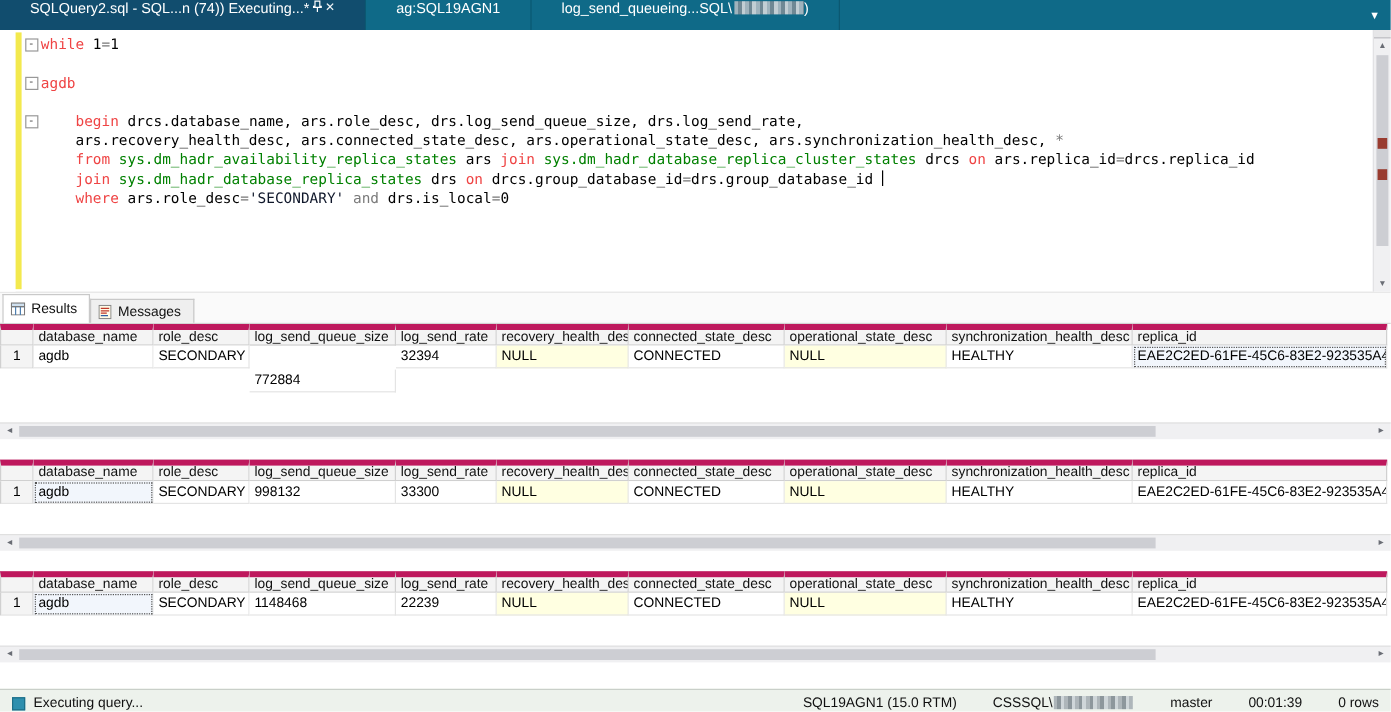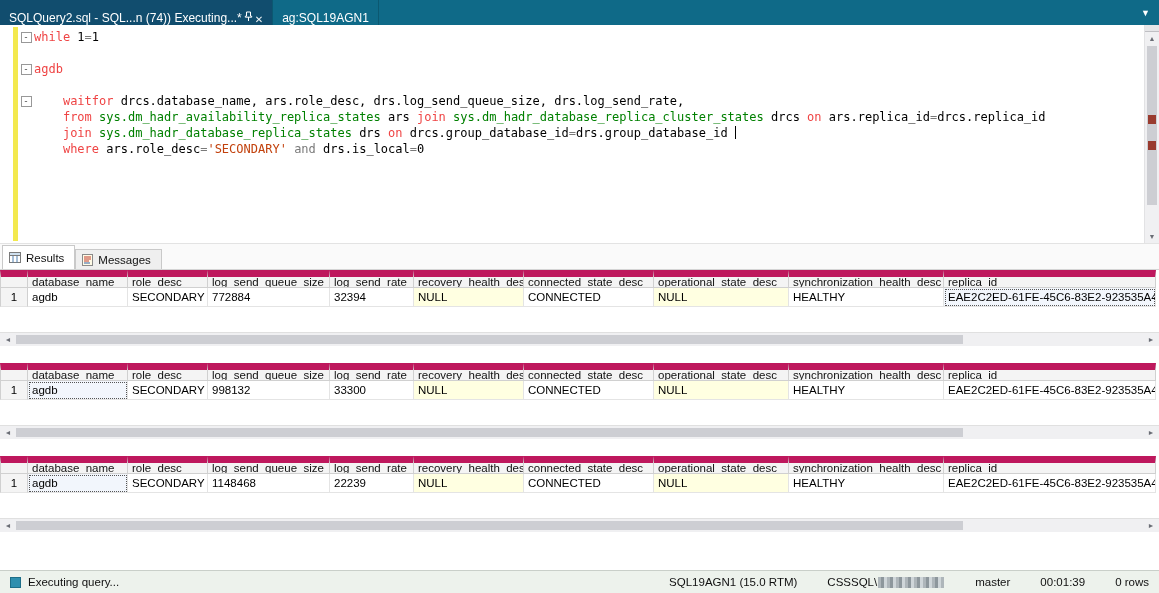--- a/index.html
+++ b/index.html
@@ -2,42 +2,42 @@
 <html><head>
 <meta charset="utf-8">
 <style>
   *{margin:0;padding:0;box-sizing:border-box}
   html,body{width:1159px;height:593px;overflow:hidden;background:#fff;
     font-family:"Liberation Sans",sans-serif;}
   .app{width:1159px;height:593px;display:flex;flex-direction:column;background:#fff}
 
   
   .tabbar{height:25px;flex:none;background:#0f6a88;display:flex;align-items:stretch;color:#fff}
-  .tab{display:flex;align-items:flex-end;gap:2px;padding:0 9px;font-size:12px;
+  .tab{display:flex;align-items:flex-start;gap:2px;padding:0 25px;font-size:12px;
     border-right:1px solid #0b5871;white-space:nowrap;cursor:default}
   .tab.active{background:#114d6e}
   .tab .close{font-size:10px;opacity:.95}
   .tab-ddown{margin-left:auto;align-self:center;padding:0 9px;font-size:9px;color:#fff}
   .redacted-dark{display:inline-block;width:58px;height:11px;vertical-align:-1px;margin-left:2px;
     background:repeating-linear-gradient(90deg,#9fb3bd 0 3px,#6f8894 3px 6px,#c2ced4 6px 9px);}
   .redacted-light{display:inline-block;width:66px;height:11px;vertical-align:-2px;margin:0 1px;
     background:repeating-linear-gradient(90deg,#aeb6ba 0 3px,#8d979c 3px 6px,#cfd6d9 6px 9px);}
 
   
   .editor{height:219px;flex:none;display:flex;background:#fff;border-bottom:1px solid #e3e3e3;position:relative}
   .sel-margin{width:13px;flex:none;background:#fff}
   .changebar{width:5px;flex:none;background:#f3e94e;margin:2px 0}
   .codewrap{flex:1;overflow:hidden;padding-top:4px}
   .cline{display:flex;height:16px;line-height:16px;white-space:pre;
     font-family:"DejaVu Sans Mono",monospace;font-size:12px;color:#000}
   .fold{width:16px;flex:none;display:flex;align-items:center;justify-content:center}
   .foldbox{width:11px;height:11px;border:1px solid #989898;background:#fff;color:#444;
     font-size:9px;line-height:8px;text-align:center}
   .ctext{flex:1}
-  .tk-k{color:#ef4444}.tk-g{color:#008000}.tk-s{color:#c2410c}.tk-o{color:#7a7a7a}.tk-d{color:#000}
+  .tk-k{color:#ef4444}.tk-g{color:#008000}.tk-s{color:#0f172a}.tk-o{color:#7a7a7a}.tk-d{color:#000}
   .caret{display:inline-block;width:1px;height:13px;background:#000;vertical-align:-2px}
   .vscroll{width:15px;flex:none;background:#f0f0f2;border-left:1px solid #e2e2e4;
     display:flex;flex-direction:column;align-items:center}
   .split-handle{height:7px;width:100%;background:#e6e6e8;border-bottom:1px solid #bfbfc3}
   .sarrow{height:13px;width:100%;text-align:center;font-size:7px;color:#6a6d75;line-height:13px}
   .vtrack{flex:1;width:100%;position:relative}
   .vthumb{position:absolute;left:2px;right:2px;top:1px;height:86%;background:#cdced3}
   .vmark{position:absolute;left:3px;right:3px;height:9px;background:#993b2f}
   .vmark.m1{top:38%}.vmark.m2{top:52%}
 
@@ -59,21 +59,21 @@
   .rtab.active{background:#fff;height:24px}
   .rtab svg{display:block}
 
   
   .grids{flex:none}
   .grid-block{flex:none;margin-bottom:17px}
   .grid-block.last{margin-bottom:22px}
   .ghead,.grow{display:flex}
   .hcell{height:18px;flex:none;display:flex;align-items:center;padding:0 4px;
     font-size:11.5px;color:#111;background:#f4f4f4;
-    border-right:1px solid #d0d0d0;border-bottom:1px solid #d0d0d0;border-top:7px solid #be185d;
+    border-right:1px solid #d0d0d0;border-bottom:1px solid #d0d0d0;border-top:5px solid #be185d;
     overflow:hidden;white-space:nowrap}
   .ghead > :first-child,.grow > :first-child{border-left:1px solid #d0d0d0}
   .cell{height:19px;flex:none;display:flex;align-items:center;padding:0 4px;
     font-size:11.5px;color:#000;background:#fff;
     border-right:1px solid #e4e4e4;border-bottom:1px solid #e4e4e4;
     overflow:hidden;white-space:nowrap}
   .cell.rownum{background:#f4f4f4;justify-content:center;border-right:1px solid #d0d0d0}
   .cell.nullv{background:#ffffe1}
   .cell.sel{outline:1px dotted #555;outline-offset:-2px;background:#f2f6fc}
   .gfill{height:25px;background:#fff}
@@ -99,32 +99,36 @@
       <span>
         <svg width="9" height="11" viewBox="0 0 9 11">
             <path d="M2.5 1h4v4.2h1.2v1H1.3v-1h1.2zM4.5 6.2V10" stroke="#ffffff" stroke-width="1" fill="none"></path>
           </svg>
       </span>
       <span class="close">✕</span>
     </div>
     <div class="tab">
       <span>ag:SQL19AGN1</span>
     </div>
+    <div class="tab">
+      <span><span>log_send_queueing...SQL\</span><span class="redacted-dark"></span><span>)</span></span>
+    </div>
     <div class="tab-ddown">▼</div>
   </div>
 
   <div class="editor">
     <div class="sel-margin"></div>
     <div class="changebar"></div>
     <div class="codewrap" id="code">
         <div class="cline"><span class="fold"><span class="foldbox">-</span></span><span class="ctext"><span class="tk-k">while</span><span class="tk-d"> 1</span><span class="tk-o">=</span><span class="tk-d">1</span></span></div>
         <div class="cline"><span class="fold"></span><span class="ctext"></span></div>
         <div class="cline"><span class="fold"><span class="foldbox">-</span></span><span class="ctext"><span class="tk-k">agdb</span></span></div>
         <div class="cline"><span class="fold"></span><span class="ctext"></span></div>
-        <div class="cline"><span class="fold"><span class="foldbox">-</span></span><span class="ctext"><span class="tk-d">    </span><span class="tk-k">waitfor</span><span class="tk-d"> drcs.database_name, ars.role_desc, drs.log_send_queue_size, drs.log_send_rate,</span></span></div>
+        <div class="cline"><span class="fold"><span class="foldbox">-</span></span><span class="ctext"><span class="tk-d">    </span><span class="tk-k">begin</span><span class="tk-d"> drcs.database_name, ars.role_desc, drs.log_send_queue_size, drs.log_send_rate,</span></span></div>
+        <div class="cline"><span class="fold"></span><span class="ctext"><span class="tk-d">    ars.recovery_health_desc, ars.connected_state_desc, ars.operational_state_desc, ars.synchronization_health_desc, </span><span class="tk-o">*</span></span></div>
         <div class="cline"><span class="fold"></span><span class="ctext"><span class="tk-d">    </span><span class="tk-k">from</span><span class="tk-d"> </span><span class="tk-g">sys.dm_hadr_availability_replica_states</span><span class="tk-d"> ars </span><span class="tk-k">join</span><span class="tk-d"> </span><span class="tk-g">sys.dm_hadr_database_replica_cluster_states</span><span class="tk-d"> drcs </span><span class="tk-k">on</span><span class="tk-d"> ars.replica_id</span><span class="tk-o">=</span><span class="tk-d">drcs.replica_id</span></span></div>
         <div class="cline"><span class="fold"></span><span class="ctext"><span class="tk-d">    </span><span class="tk-k">join</span><span class="tk-d"> </span><span class="tk-g">sys.dm_hadr_database_replica_states</span><span class="tk-d"> drs </span><span class="tk-k">on</span><span class="tk-d"> drcs.group_database_id</span><span class="tk-o">=</span><span class="tk-d">drs.group_database_id </span><span class="caret"></span></span></div>
         <div class="cline"><span class="fold"></span><span class="ctext"><span class="tk-d">    </span><span class="tk-k">where</span><span class="tk-d"> ars.role_desc</span><span class="tk-o">=</span><span class="tk-s">'SECONDARY'</span><span class="tk-d"> </span><span class="tk-o">and</span><span class="tk-d"> drs.is_local</span><span class="tk-o">=</span><span class="tk-d">0</span></span></div>
         <div class="cline"><span class="fold"></span><span class="ctext"></span></div>
         <div class="cline"><span class="fold"></span><span class="ctext"></span></div>
       </div>
     <div class="vscroll">
       <div class="split-handle"></div>
       <div class="sarrow">▲</div>
       <div class="vtrack">
@@ -171,21 +175,21 @@
           <div class="hcell" style="width: 110px;">recovery_health_desc</div>
           <div class="hcell" style="width: 130px;">connected_state_desc</div>
           <div class="hcell" style="width: 135px;">operational_state_desc</div>
           <div class="hcell" style="width: 155px;">synchronization_health_desc</div>
           <div class="hcell" style="width: 212px;">replica_id</div>
         </div>
       <div class="grow">
           <div class="cell rownum" style="width: 28px;">1</div>
           <div class="cell" style="width: 100px;">agdb</div>
           <div class="cell" style="width: 80px;">SECONDARY</div>
-          <div class="cell" style="width: 122px;">772884</div>
+          <div class="cell" style="width: 122px; margin-top: 20px;">772884</div>
           <div class="cell" style="width: 84px;">32394</div>
           <div class="cell nullv" style="width: 110px;">NULL</div>
           <div class="cell" style="width: 130px;">CONNECTED</div>
           <div class="cell nullv" style="width: 135px;">NULL</div>
           <div class="cell" style="width: 155px;">HEALTHY</div>
           <div class="cell sel" style="width: 212px;">EAE2C2ED-61FE-45C6-83E2-923535A4E34</div>
         </div>
       <div class="gfill"></div>
       <div class="ghscroll">
         <div class="harrow">◄</div>

